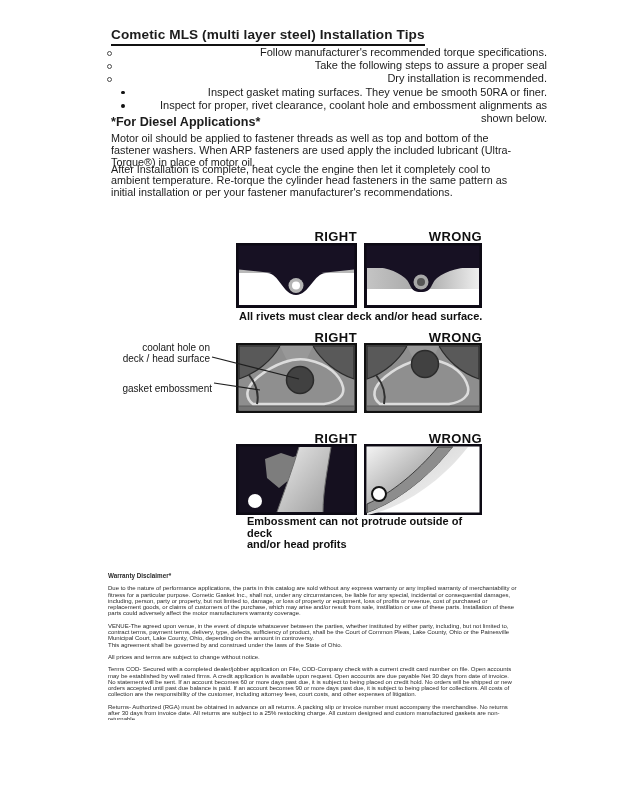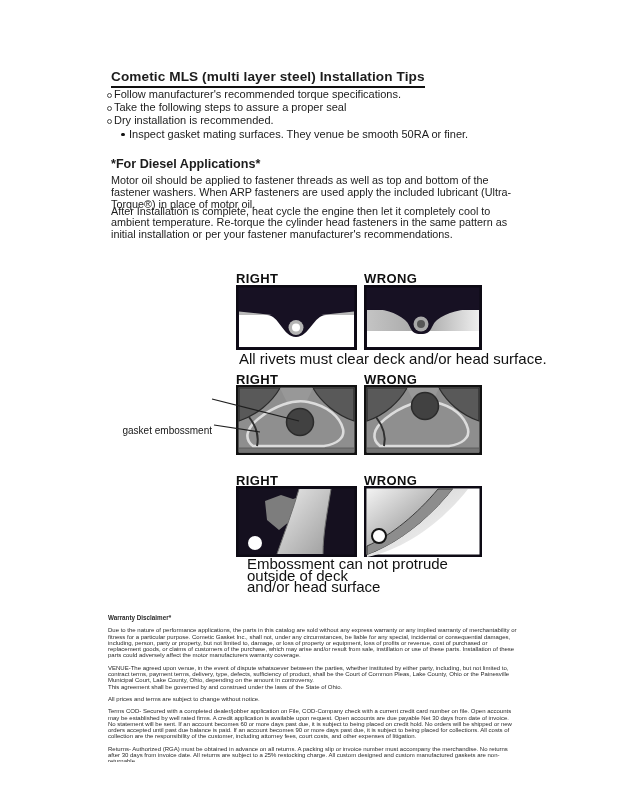--- a/index.html
+++ b/index.html
@@ -1,43 +1,43 @@
 <!DOCTYPE html>
 <html><head>
 <meta charset="utf-8">
 <style>
   html,body { margin:0; padding:0; background:#ffffff; }
   .page {
     position:relative; width:618px; height:720px; background:#ffffff;
-    font-family:"Liberation Sans", sans-serif; color:#1c1c1c; overflow:hidden;margin-top:42px;
+    font-family:"Liberation Sans", sans-serif; color:#1c1c1c; overflow:hidden;
   }
   .abs { position:absolute; }
 
   
   .doc-title { left:111px; top:27px; font-size:13.6px; font-weight:bold; }
   .doc-title span { display:inline-block; border-bottom:2px solid #111; padding-bottom:1.5px; letter-spacing:0.1px; }
 
   .tips { left:107px; top:46px; width:440px; font-size:11px; line-height:13.2px; }
   .tips ul { list-style:none; margin:0; padding:0; }
-  .tips li { position:relative; padding-left:7px; }
+  .tips li { position:relative; padding-left:7px;text-align:right; }
   .tips li.l1::before { content:""; position:absolute; left:0; top:4.6px; width:3.4px; height:3.4px;
     border:1px solid #4a4a4a; border-radius:50%; }
   .tips li.l2 { margin-left:14px; padding-left:8px; }
   .tips li.l2::before { content:""; position:absolute; left:0; top:5px; width:3.8px; height:3.8px;
     background:#121212; border-radius:50%; }
 
   .sec-head { left:111px; top:115px; font-size:12.6px; font-weight:bold;text-align:center; }
   .para { left:111px; width:416px; font-size:10.8px; line-height:11.8px; }
   .p1 { top:133px; }
   .p2 { top:163.5px; }
   .note { top:205.5px; }
 
   
-  .dlabel { position:absolute; text-align:left; font-size:13px; font-weight:bold; letter-spacing:0.4px; color:#0f0f0f; }
-  .dcap { position:absolute; font-size:15px; font-weight:normal; line-height:11.6px; color:#101010; }
+  .dlabel { position:absolute; text-align:right; font-size:13px; font-weight:bold; letter-spacing:0.4px; color:#0f0f0f; }
+  .dcap { position:absolute; font-size:11px; font-weight:bold; line-height:11.6px; color:#101010; }
   .callout { position:absolute; font-size:10px; line-height:10.8px; text-align:right; color:#161616; }
   svg.panel { position:absolute; }
   svg.overlay { position:absolute; pointer-events:none; z-index:5; }
 
   
   .warranty { left:108px; top:573px; width:410px; font-size:6px; line-height:6.3px; color:#2a2a2a; }
   .warranty .whead { font-weight:bold; font-size:6.3px; margin:0 0 6px 0; }
   .warranty p { margin:0 0 6px 0; }
   .warranty p.tight { margin:0; }
   .footer-code { left:389px; top:760px; font-size:12.6px; letter-spacing:0.3px; color:#000000; }
@@ -50,20 +50,21 @@
   <div class="abs doc-title">
     <span>Cometic MLS (multi layer steel) Installation Tips</span>
   </div>
 
   <div class="abs tips">
     <ul>
       <li class="l1">Follow manufacturer's recommended torque specifications.</li>
       <li class="l1">Take the following steps to assure a proper seal</li>
       <li class="l1">Dry installation is recommended.</li>
       <li class="l2">Inspect gasket mating surfaces.  They venue be smooth 50RA or finer.</li>
+      <li class="l2">Inspect for proper, rivet clearance, coolant hole and embossment alignments as shown below.</li>
     </ul>
   </div>
 
   <div class="abs sec-head">*For Diesel Applications*</div>
   <div class="abs para p2">After Installation is complete, heat cycle the engine then let it completely cool to ambient temperature. Re-torque the cylinder head fasteners in the same pattern as initial installation or per your fastener manufacturer's recommendations.</div>
   <div class="abs para p1">Motor oil should be applied to fastener threads as well as top and bottom of the fastener washers. When ARP fasteners are used apply the included lubricant (Ultra-Torque®) in place of motor oil.</div>
 
   <div class="dlabel" style="left:236px; top:229px; width:121px">RIGHT</div>
   <div class="dlabel" style="left:364px; top:229px; width:118px">WRONG</div>
 
@@ -90,20 +91,24 @@
     <path d="M3,3 L115,3 L115,24 C97,24 83,27 73,35 C66,41 69,49 57,49 C45,49 48,41 41,35 C31,27 21,24 3,24 Z" fill="#171123"></path>
     <circle cx="57" cy="39" r="7.5" fill="#a9a9a9"></circle>
     <circle cx="57" cy="39" r="4" fill="#565656"></circle>
   </svg>
 
   <div class="dcap" style="left:239px; top:311px">All rivets must clear deck and/or head surface.</div>
 
   <div class="dlabel" style="left:236px; top:330px; width:121px">RIGHT</div>
   <div class="dlabel" style="left:364px; top:330px; width:118px">WRONG</div>
 
+  <div class="callout" style="left:112px; top:343px; width:98px">
+    <div>coolant hole on</div>
+    <div>deck / head surface</div>
+  </div>
   <div class="callout" style="left:112px; top:384px; width:100px">gasket embossment</div>
 
   <svg class="overlay" style="left:110px; top:340px" width="200" height="60" viewBox="0 0 200 60">
     <line x1="102" y1="17" x2="189" y2="39" stroke="#1e1e1e" stroke-width="1.2"></line>
     <line x1="104" y1="43" x2="150" y2="50" stroke="#1e1e1e" stroke-width="1.2"></line>
   </svg>
 
   <svg class="panel" style="left:236px; top:343px" width="121" height="70" viewBox="0 0 121 70">
     <rect x="1.25" y="1.25" width="118.5" height="67.5" fill="#8e8e8e" stroke="#111111" stroke-width="2.5"></rect>
     <path d="M3,3 L44,3 C36,17 21,30 3,36 Z" fill="#595959" stroke="#2b2b2b" stroke-width="1.2"></path>
@@ -160,21 +165,21 @@
     </defs>
     <rect x="1.25" y="1.25" width="115.5" height="68.5" fill="#ffffff" stroke="#0d0a14" stroke-width="2.5"></rect>
     <path d="M3,3 L74,3 C53,28 28,49 3,60 Z" fill="url(#g3w1)"></path>
     <path d="M74,3 L89,3 C65,33 34,58 3,69 L3,60 C28,49 53,28 74,3 Z" fill="#8d8d8d" stroke="#2e2e2e" stroke-width="0.9"></path>
     <path d="M89,3 L104,3 C79,35 42,63 3,71 L3,69 C34,58 65,33 89,3 Z" fill="url(#g3w2)"></path>
     <circle cx="15" cy="50" r="7" fill="#ffffff" stroke="#151515" stroke-width="2"></circle>
   </svg>
 
   <div class="dcap" style="left:247px; top:516px; width:230px">
     <div>Embossment can not protrude outside of deck</div>
-    <div>and/or head surface</div>
+    <div>and/or head profits</div>
   </div>
 
   <div class="abs warranty">
     <div class="whead">Warranty Disclaimer*</div>
     <p>Due to the nature of performance applications, the parts in this catalog are sold without any express warranty or any implied warranty of merchantability or fitness for a particular purpose.  Cometic Gasket Inc., shall not, under any circumstances, be liable for any special, incidental or consequential damages, including, person, party or property, but not limited to, damage, or loss of property or equipment, loss of profits or revenue, cost of purchased or replacement goods, or claims of customers of the purchase, which may arise and/or result from sale, instillation or use of these parts.  Installation of these parts could adversely affect the motor manufacturers warranty coverage.</p>
     <p class="tight">VENUE-The agreed upon venue, in the event of dispute whatsoever between the parties, whether instituted by either party, including, but not limited to, contract terms, payment terms, delivery, type, defects, sufficiency of product, shall be the Court of Common Pleas, Lake County, Ohio or the Painesville Municipal Court, Lake County, Ohio, depending on the amount in controversy.</p>
     <p>This agreement shall be governed by and construed under the laws of the State of Ohio.</p>
     <p>All prices and terms are subject to change without notice.</p>
     <p>Terms COD- Secured with a completed dealer/jobber application on File, COD-Company check with a current credit card number on file.  Open accounts may be established by well rated firms.  A credit application is available upon request.  Open accounts are due payable Net 30 days from date of invoice.  No statement will be sent.  If an account becomes 60 or more days past due, it is subject to being placed on credit hold.  No orders will be shipped or new orders accepted until past due balance is paid.  If an account becomes 90 or more days past due, it is subject to being placed for collections.  All costs of collection are the responsibility of the customer, including attorney fees, court costs, and other expenses of litigation.</p>
     <p>Returns- Authorized (RGA) must be obtained in advance on all returns.  A packing slip or invoice number must accompany the merchandise.  No returns after 30 days from invoice date.  All returns are subject to a 25% restocking charge.  All custom designed and custom manufactured gaskets are non-returnable.</p>

